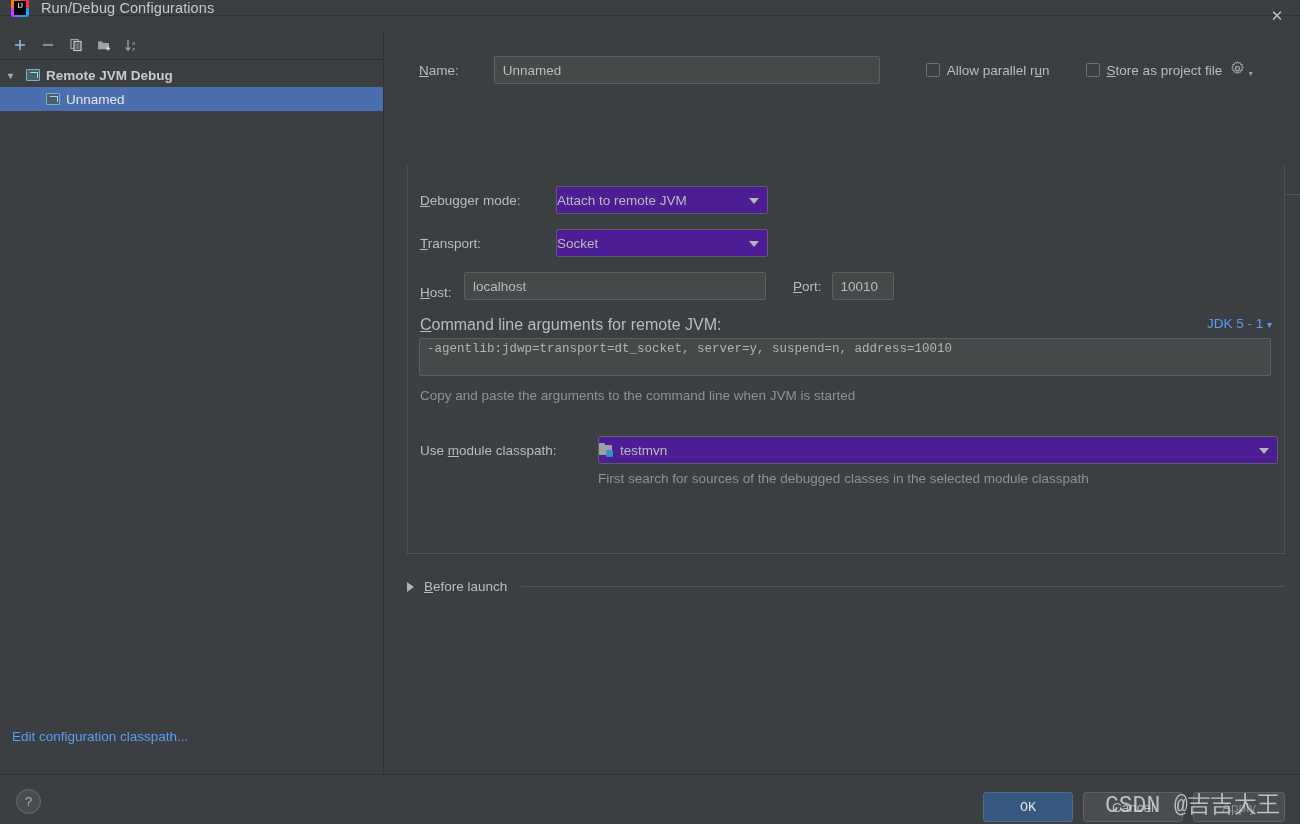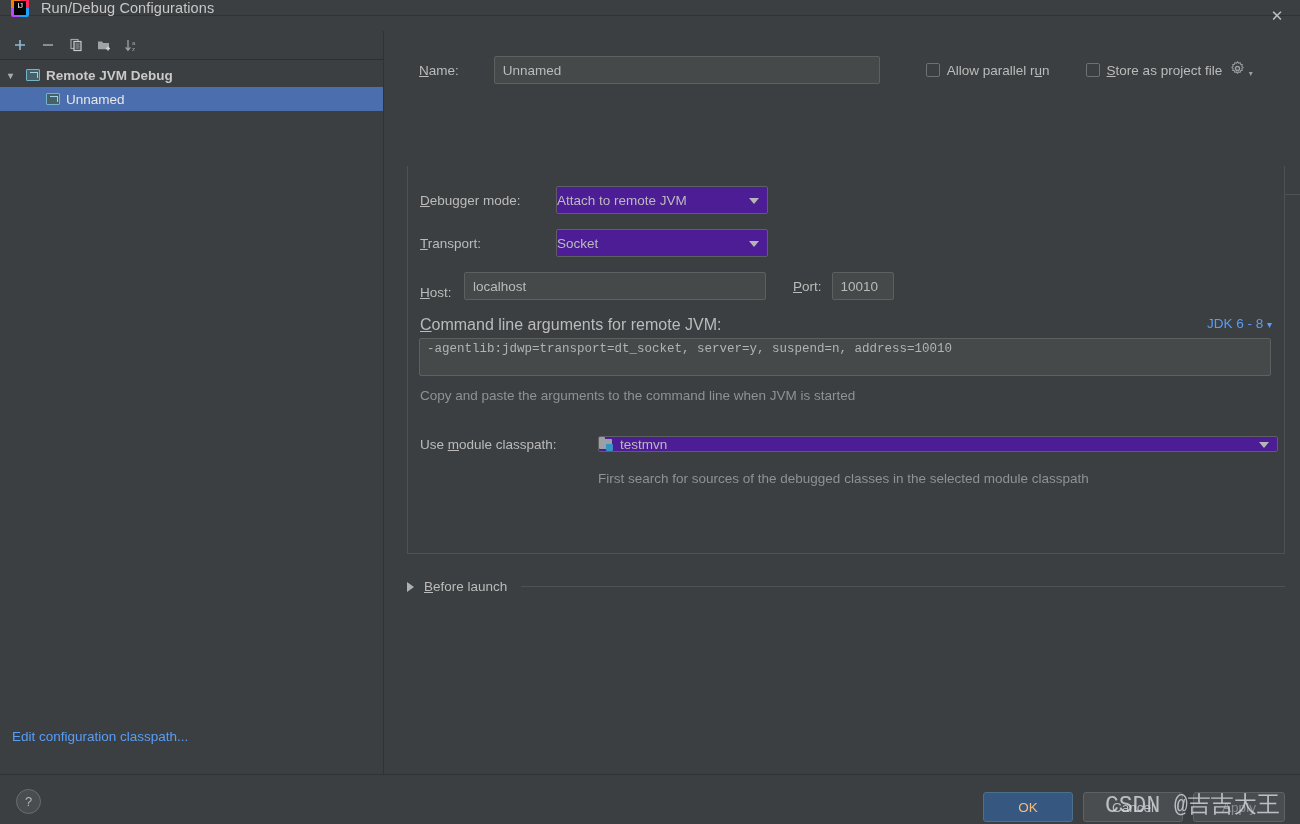--- a/index.html
+++ b/index.html
@@ -184,21 +184,21 @@
     font-size: 12.5px; padding: 3px 7px; overflow: hidden; white-space: nowrap;
   }
   #cmd-hint {
     position: absolute; left: 12px; top: 222px;
     color: #8f9194; font-size: 13.5px;
   }
 
   #r-module { position: absolute; left: 12px; top: 270px; width: 858px;
     display: flex; align-items: center; }
   #module-label { width: 178px; }
-  #module-combo { flex: 1; height: 16px; }
+  #module-combo { flex: 1; height: 28px; }
   .mod-icon {
     width: 14px; height: 14px; margin-right: 7px; position: relative;
     flex: 0 0 auto;
   }
   .mod-icon .f1 {
     position: absolute; left: 0; top: 2px; width: 13px; height: 10px;
     background: #9aa0a6; border-radius: 1px;
   }
   .mod-icon .f2 {
     position: absolute; left: 0; top: 0px; width: 6px; height: 3px;
@@ -237,21 +237,21 @@
     display: flex; align-items: center; justify-content: center;
     font-size: 13px; cursor: pointer;
   }
   .btn {
     position: absolute; top: 17px; height: 30px; border-radius: 3px;
     font-size: 13.5px; display: flex; align-items: center;
     justify-content: center; cursor: pointer;
   }
   #ok-btn {
     left: 983px; width: 90px; background: #365880;
-    border: 1px solid #4c708c; color: #fdba74;
+    border: 1px solid #4c708c; color: #e5e5e5; font-family: Liberation Mono, monospace;
   }
   #cancel-btn {
     left: 1083px; width: 100px; background: #4a4d4f;
     border: 1px solid #5e6264; color: #bbbbbb;
   }
   #apply-btn {
     left: 1193px; width: 92px; background: #4a4d4f;
     border: 1px solid #5e6264; color: #8b8e90;
   }
 
@@ -387,21 +387,21 @@
 
     <div class="frow" id="r-host">
       <span class="lbl" id="host-label"><span class="u">H</span>ost:</span>
       <input id="host-input" class="field" type="text" value="localhost" style="">
       <span class="lbl" id="port-label"><span class="u">P</span>ort:</span>
       <input id="port-input" class="field" type="text" value="10010" style="">
     </div>
 
     <div id="cmd-label" class="lbl"><span class="u">C</span>ommand line arguments for remote JVM:</div>
     <div id="jdk-sel">
-      <span>JDK 6 - 8</span>
+      <span>JDK 5 - 1</span>
       <span style="font-size:10px">▾</span>
     </div>
 
     <div id="cmd-box">-agentlib:jdwp=transport=dt_socket, server=y, suspend=n, address=10010</div>
 
     <div id="cmd-hint">Copy and paste the arguments to the command line when JVM is started</div>
 
     <div id="r-module">
       <span class="lbl" id="module-label">Use <span class="u">m</span>odule classpath:</span>
       <div class="combo" id="module-combo">

